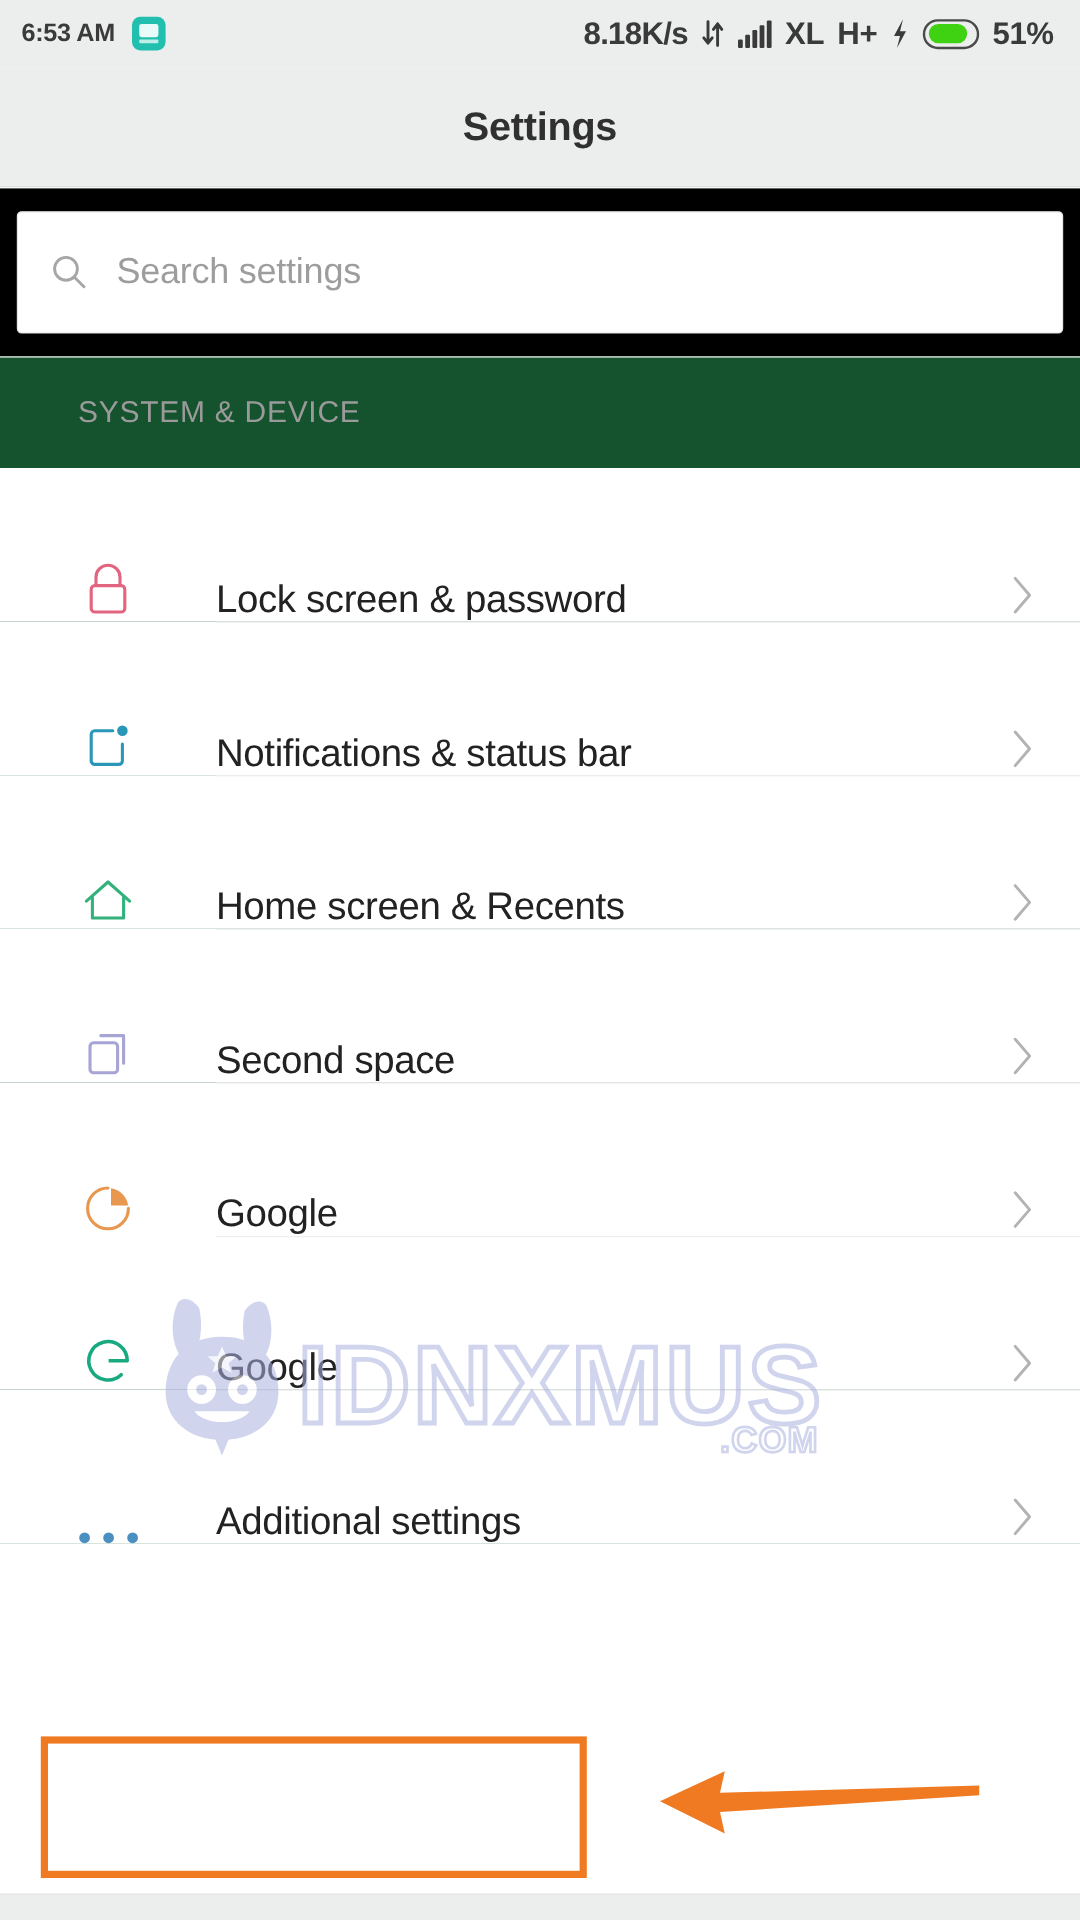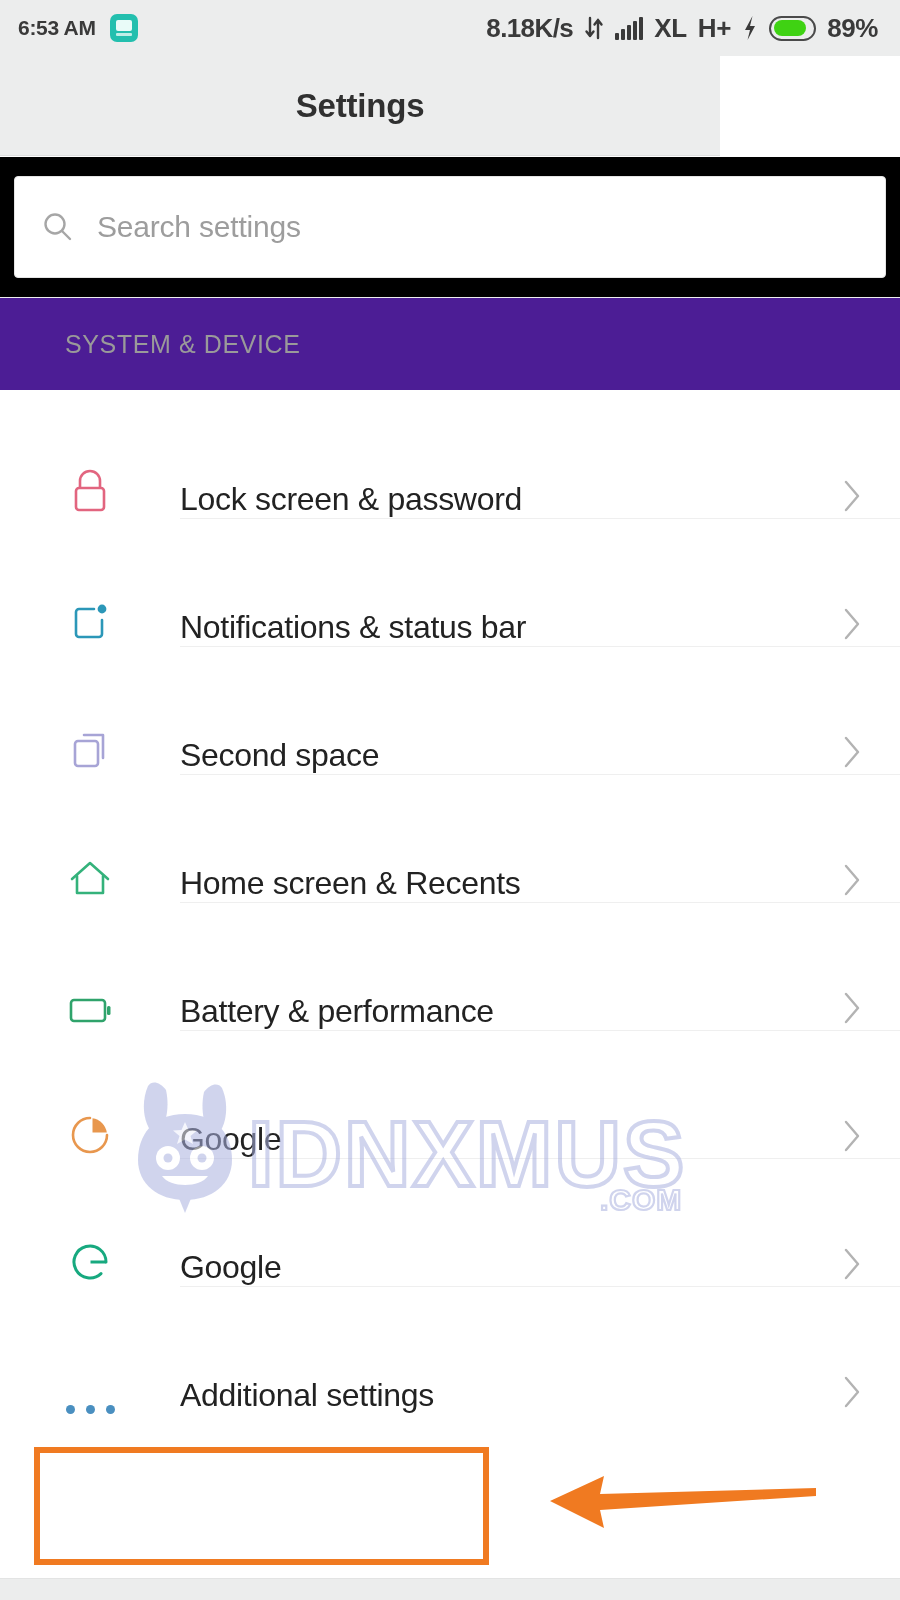--- a/index.html
+++ b/index.html
@@ -111,21 +111,21 @@
     height: 100%;
     width: 86%;
     background: #3fd213;
     border-radius: 9px;
   }
 
   
   .titlebar {
     position: absolute;
     top: 56px; left: 0;
-    width: 720px;
+    width: 900px;
     height: 100px;
     background: #eceded;
     border-bottom: 1px solid #dedfdf;
     box-sizing: border-box;
     display: flex;
     align-items: center;
     justify-content: center;
   }
   .titlebar h1 {
     margin: 0;
@@ -162,21 +162,21 @@
     font-size: 30px;
     color: #9d9d9d;
     letter-spacing: -0.2px;
   }
 
   
   .panel {
     position: absolute;
     top: 297px; left: 0;
     width: 900px;
-    background: #4c1d95;
+    background: #14532d;
     border-top: 1px solid #eeefef;
   }
   .section-header {
     height: 92px;
     display: flex;
     align-items: center;
     padding-left: 65px;
     box-sizing: border-box;
   }
   .section-header span {
@@ -309,21 +309,21 @@
       <span class="sb-text">XL</span>
       <span class="sb-text">H+</span>
       <span class="icon-bolt">
         <svg viewBox="0 0 16 28" xmlns="http://www.w3.org/2000/svg">
           <path d="M10.5 2 L3 16 H8 L5.5 26 L13 12 H8 Z" fill="#3a3a3a"></path>
         </svg>
       </span>
       <span class="icon-battery">
           <span></span>
         </span>
-      <span class="sb-pct">89%</span>
+      <span class="sb-pct">51%</span>
     </div>
   </div>
 
   <div class="titlebar">
     <h1>Settings</h1>
   </div>
 
   <div class="searchwrap">
     <div class="searchbox">
       <span class="icon-search">
@@ -369,65 +369,50 @@
       <div class="row-chevron">
         <svg width="26" height="44" viewBox="0 0 26 44" xmlns="http://www.w3.org/2000/svg">
           <path d="M7 8 L19 22 L7 36" stroke="#b3b3b3" stroke-width="2.4" fill="none" stroke-linecap="round" stroke-linejoin="round"></path>
         </svg>
       </div>
     </div>
 
     <div class="row">
       <div class="divider"></div>
       <div class="row-icon">
+        <svg width="48" height="46" viewBox="0 0 48 46" xmlns="http://www.w3.org/2000/svg">
+          <path d="M6 23 L24 7 L42 23" stroke="#34b27b" stroke-width="2.6" fill="none" stroke-linecap="round" stroke-linejoin="round"></path>
+          <path d="M11 20 V37 H37 V20" stroke="#34b27b" stroke-width="2.6" fill="none" stroke-linecap="round" stroke-linejoin="round"></path>
+        </svg>
+      </div>
+      <div class="row-label">Home screen &amp; Recents</div>
+      <div class="row-chevron">
+        <svg width="26" height="44" viewBox="0 0 26 44" xmlns="http://www.w3.org/2000/svg">
+          <path d="M7 8 L19 22 L7 36" stroke="#b3b3b3" stroke-width="2.4" fill="none" stroke-linecap="round" stroke-linejoin="round"></path>
+        </svg>
+      </div>
+    </div>
+
+    <div class="row">
+      <div class="divider"></div>
+      <div class="row-icon">
         <svg width="46" height="48" viewBox="0 0 46 48" xmlns="http://www.w3.org/2000/svg">
           <path d="M17 9 H36 V32" stroke="#a7a4d6" stroke-width="2.6" fill="none" stroke-linecap="round" stroke-linejoin="round"></path>
           <rect x="8" y="15" width="23" height="25" rx="3" stroke="#a7a4d6" stroke-width="2.6" fill="none"></rect>
         </svg>
       </div>
       <div class="row-label">Second space</div>
       <div class="row-chevron">
         <svg width="26" height="44" viewBox="0 0 26 44" xmlns="http://www.w3.org/2000/svg">
           <path d="M7 8 L19 22 L7 36" stroke="#b3b3b3" stroke-width="2.4" fill="none" stroke-linecap="round" stroke-linejoin="round"></path>
         </svg>
       </div>
     </div>
 
-    <div class="row">
-      <div class="divider"></div>
-      <div class="row-icon">
-        <svg width="48" height="46" viewBox="0 0 48 46" xmlns="http://www.w3.org/2000/svg">
-          <path d="M6 23 L24 7 L42 23" stroke="#34b27b" stroke-width="2.6" fill="none" stroke-linecap="round" stroke-linejoin="round"></path>
-          <path d="M11 20 V37 H37 V20" stroke="#34b27b" stroke-width="2.6" fill="none" stroke-linecap="round" stroke-linejoin="round"></path>
-        </svg>
-      </div>
-      <div class="row-label">Home screen &amp; Recents</div>
-      <div class="row-chevron">
-        <svg width="26" height="44" viewBox="0 0 26 44" xmlns="http://www.w3.org/2000/svg">
-          <path d="M7 8 L19 22 L7 36" stroke="#b3b3b3" stroke-width="2.4" fill="none" stroke-linecap="round" stroke-linejoin="round"></path>
-        </svg>
-      </div>
-    </div>
-
-
-    <div class="row">
-      <div class="divider"></div>
-      <div class="row-icon">
-        <svg width="50" height="40" viewBox="0 0 50 40" xmlns="http://www.w3.org/2000/svg">
-          <rect x="6" y="10" width="34" height="21" rx="3" stroke="#2fa36b" stroke-width="2.6" fill="none"></rect>
-          <rect x="42" y="16" width="3.5" height="9" rx="1.5" fill="#2fa36b"></rect>
-        </svg>
-      </div>
-      <div class="row-label">Battery &amp; performance</div>
-      <div class="row-chevron">
-        <svg width="26" height="44" viewBox="0 0 26 44" xmlns="http://www.w3.org/2000/svg">
-          <path d="M7 8 L19 22 L7 36" stroke="#b3b3b3" stroke-width="2.4" fill="none" stroke-linecap="round" stroke-linejoin="round"></path>
-        </svg>
-      </div>
-    </div>
+
 
     <div class="row">
       <div class="divider"></div>
       <div class="row-icon">
         <svg width="46" height="46" viewBox="0 0 46 46" xmlns="http://www.w3.org/2000/svg">
           <path d="M23 6 a17 17 0 1 0 17 17" stroke="#e8974e" stroke-width="2.6" fill="none" stroke-linecap="round"></path>
           <path d="M25.5 6.2 A17 17 0 0 1 39.8 20.5 L25.5 20.5 Z" fill="#e8974e"></path>
         </svg>
       </div>
       <div class="row-label">Google</div>

